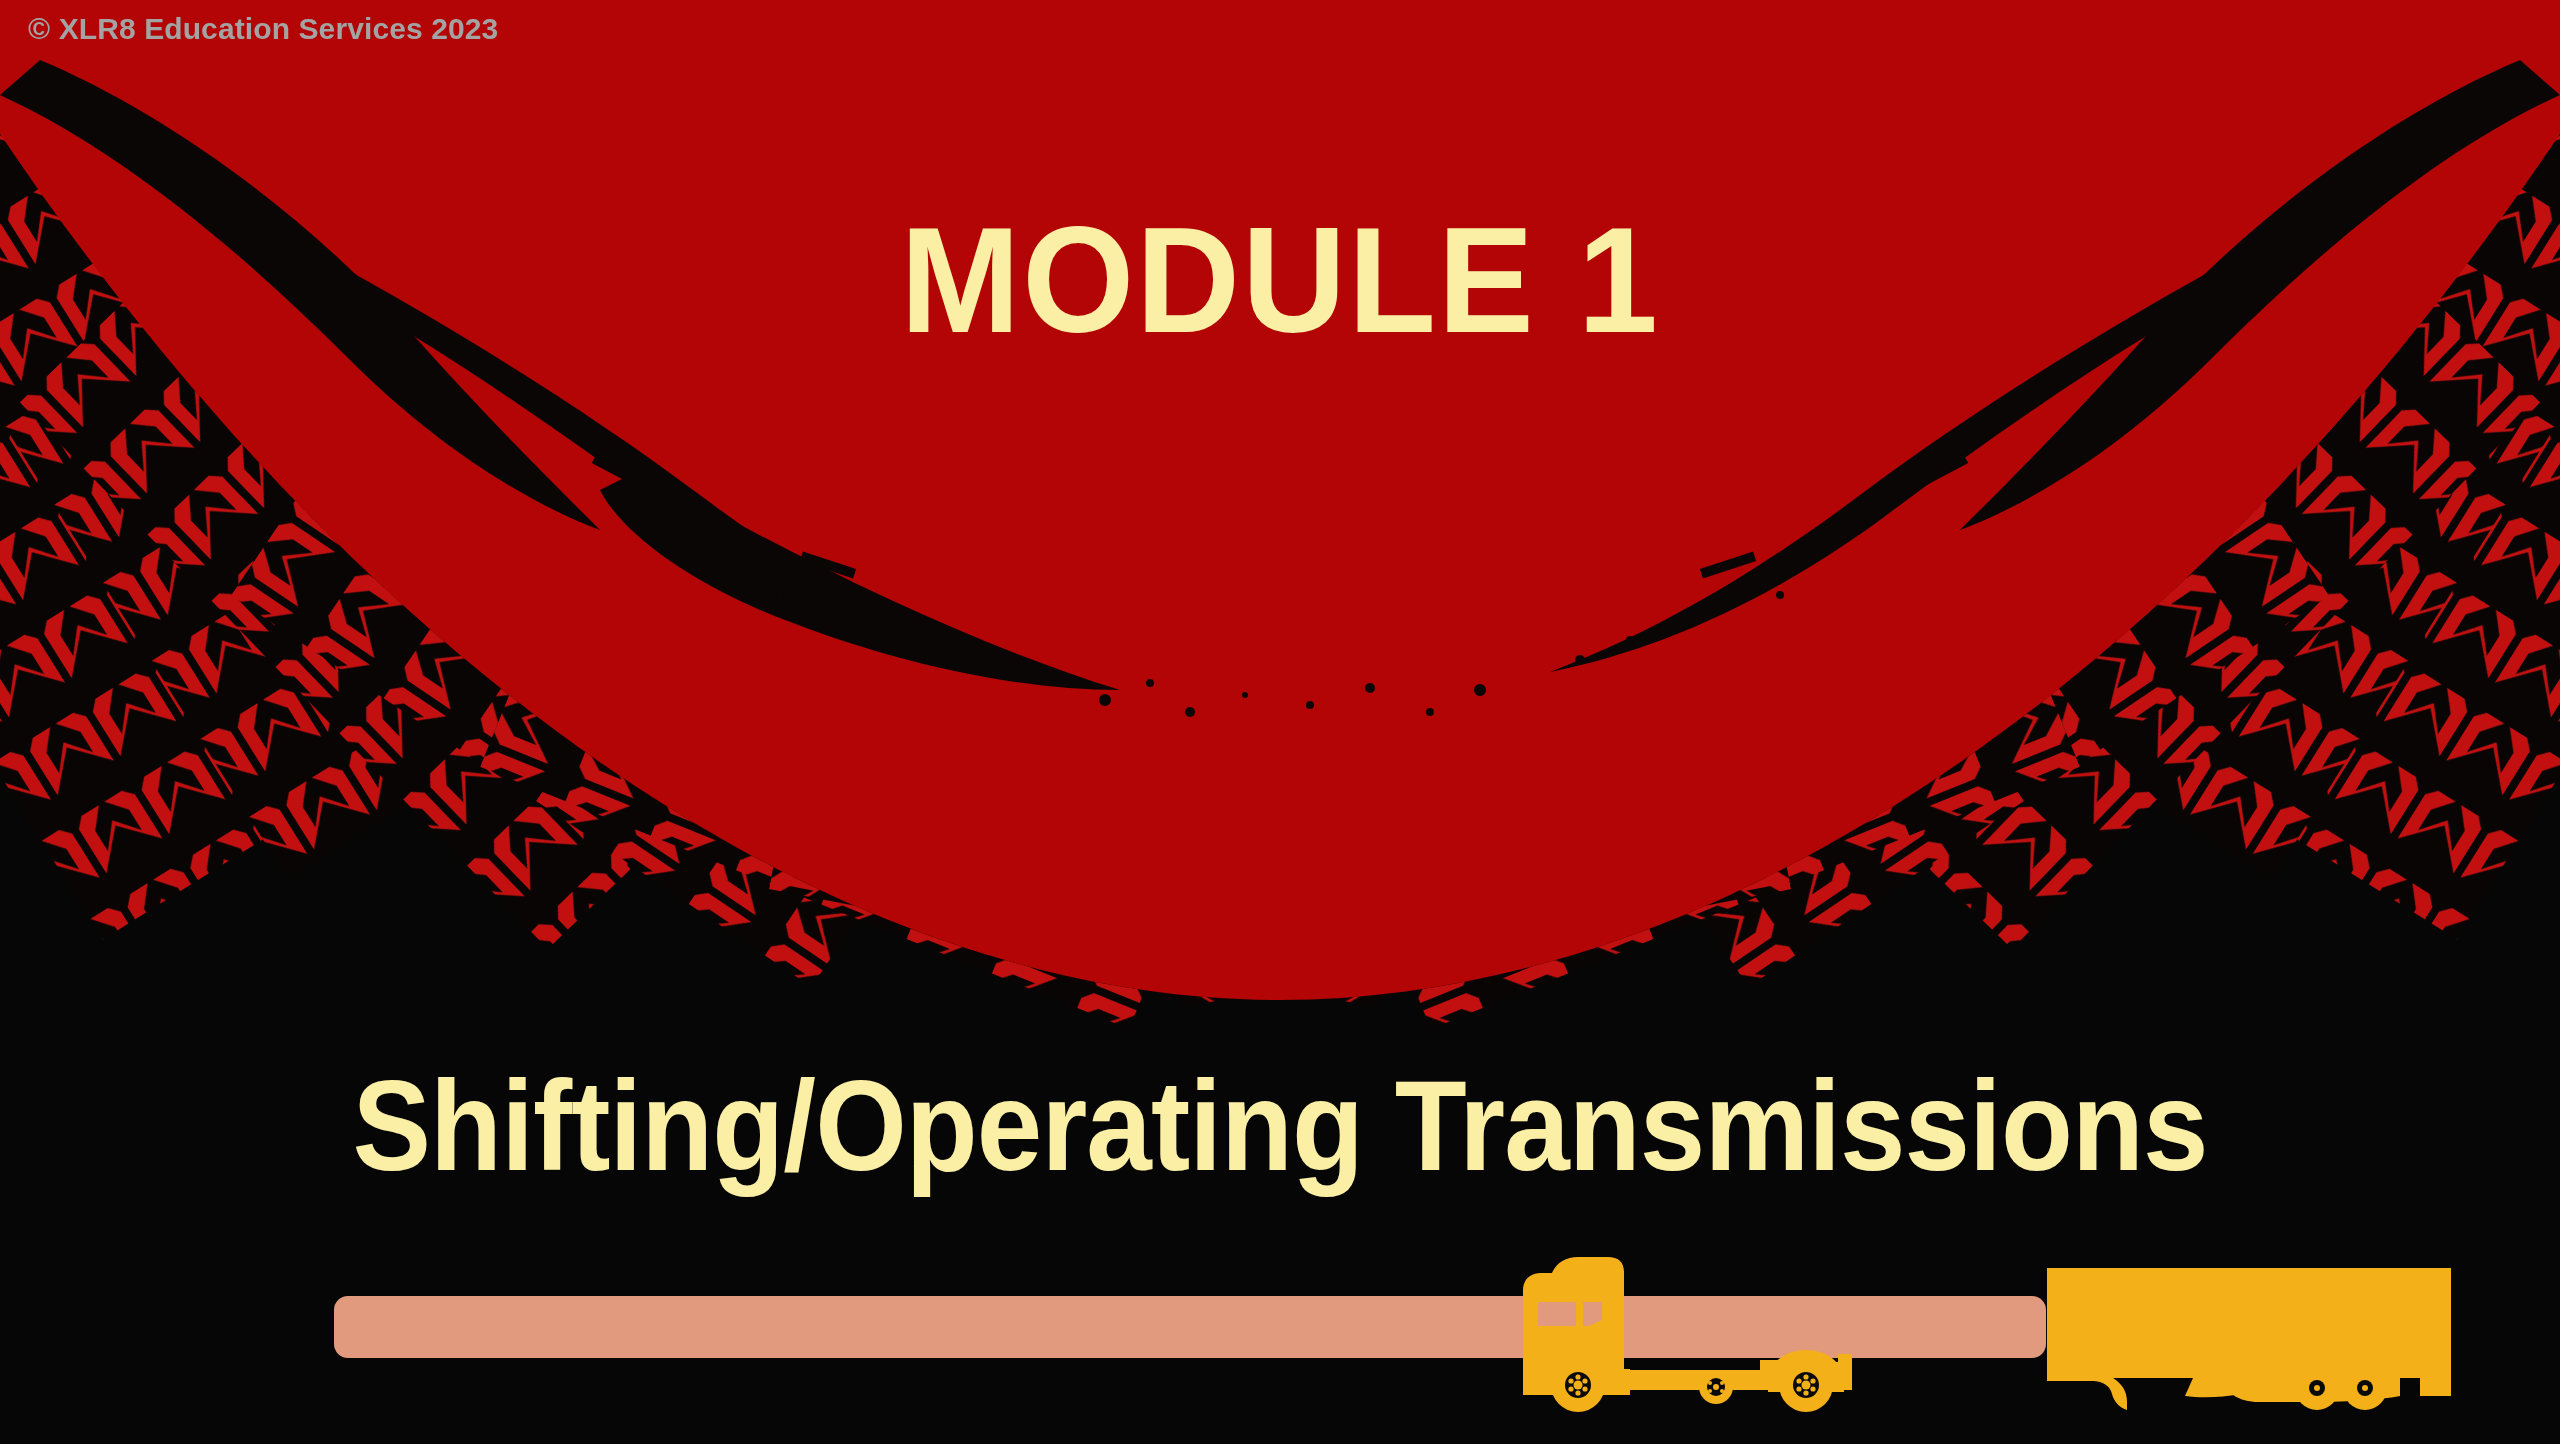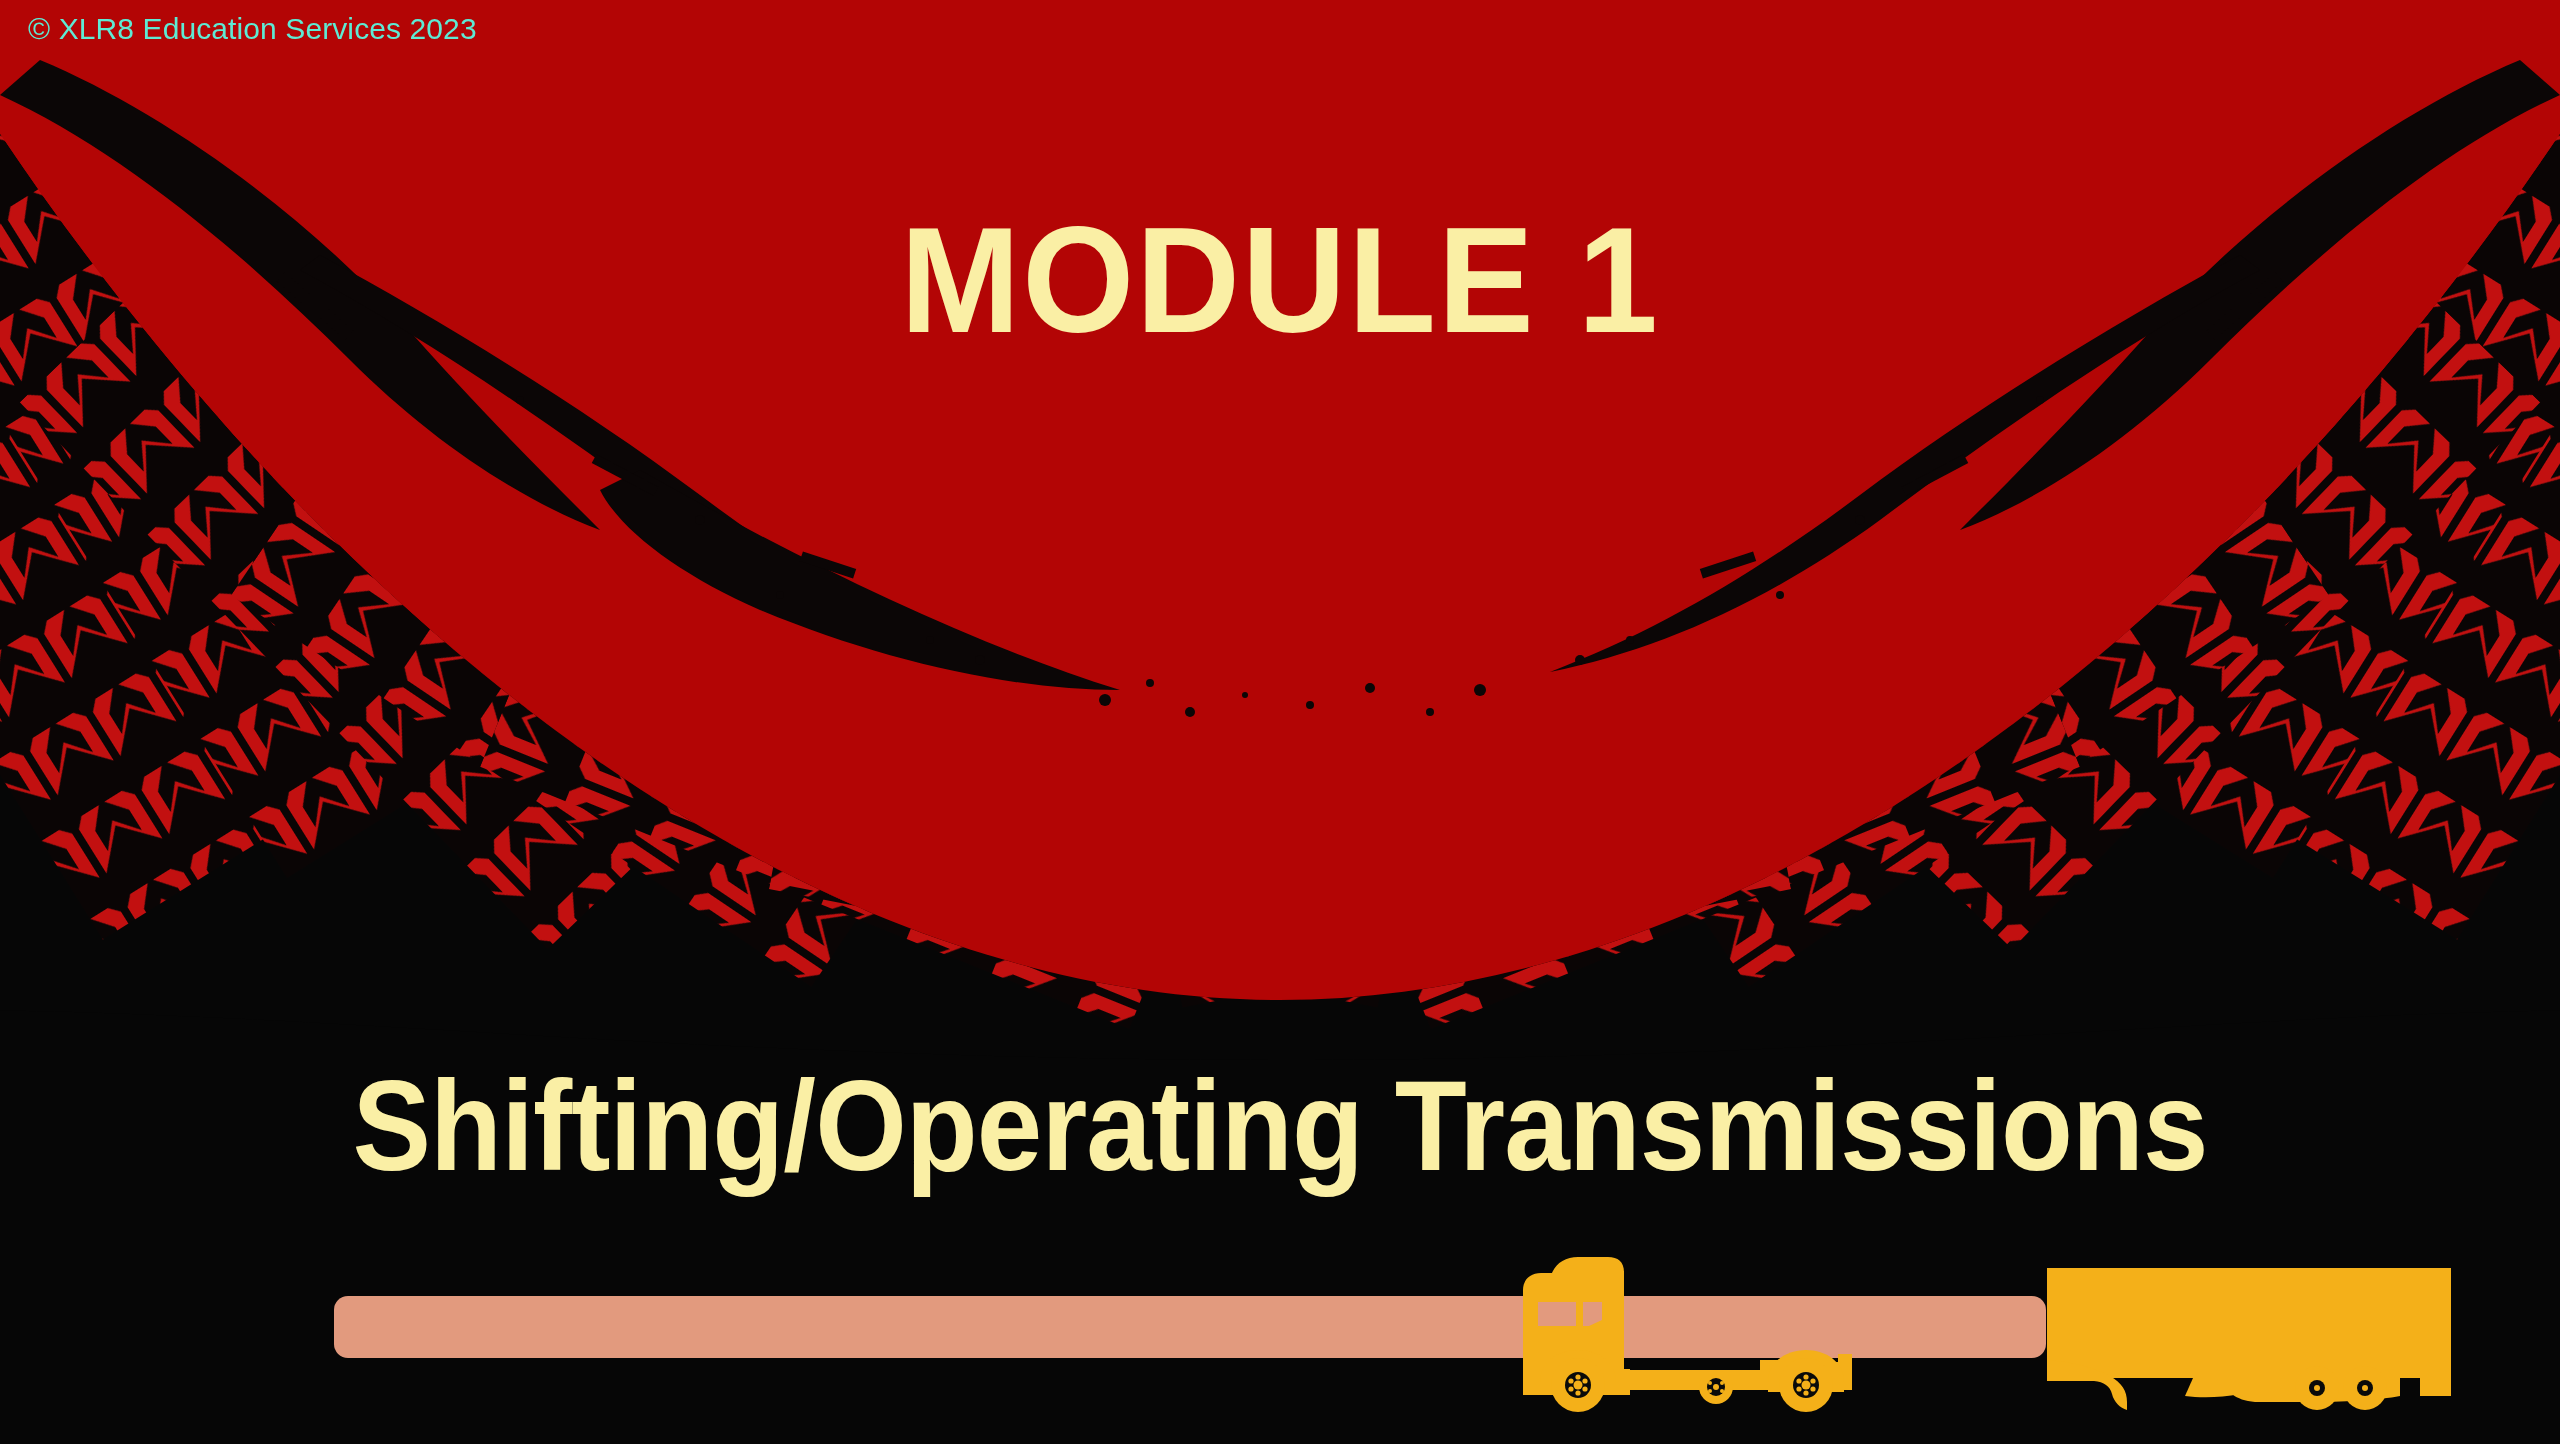--- a/index.html
+++ b/index.html
@@ -47,22 +47,22 @@
   }
 
   
   .copyright {
     position: absolute;
     left: 28px;
     top: 12px;
     z-index: 40;
     font-family: "Liberation Sans", sans-serif;
     font-size: 30px;
-    font-weight: 400;
-    color: #5eead4;
+    font-weight: 700;
+    color: #a3a3a3;
     letter-spacing: 0.1px;
     white-space: nowrap;
   }
 
   
   .module-title {
     position: absolute;
     left: 0;
     top: 205px;
     width: 2560px;

